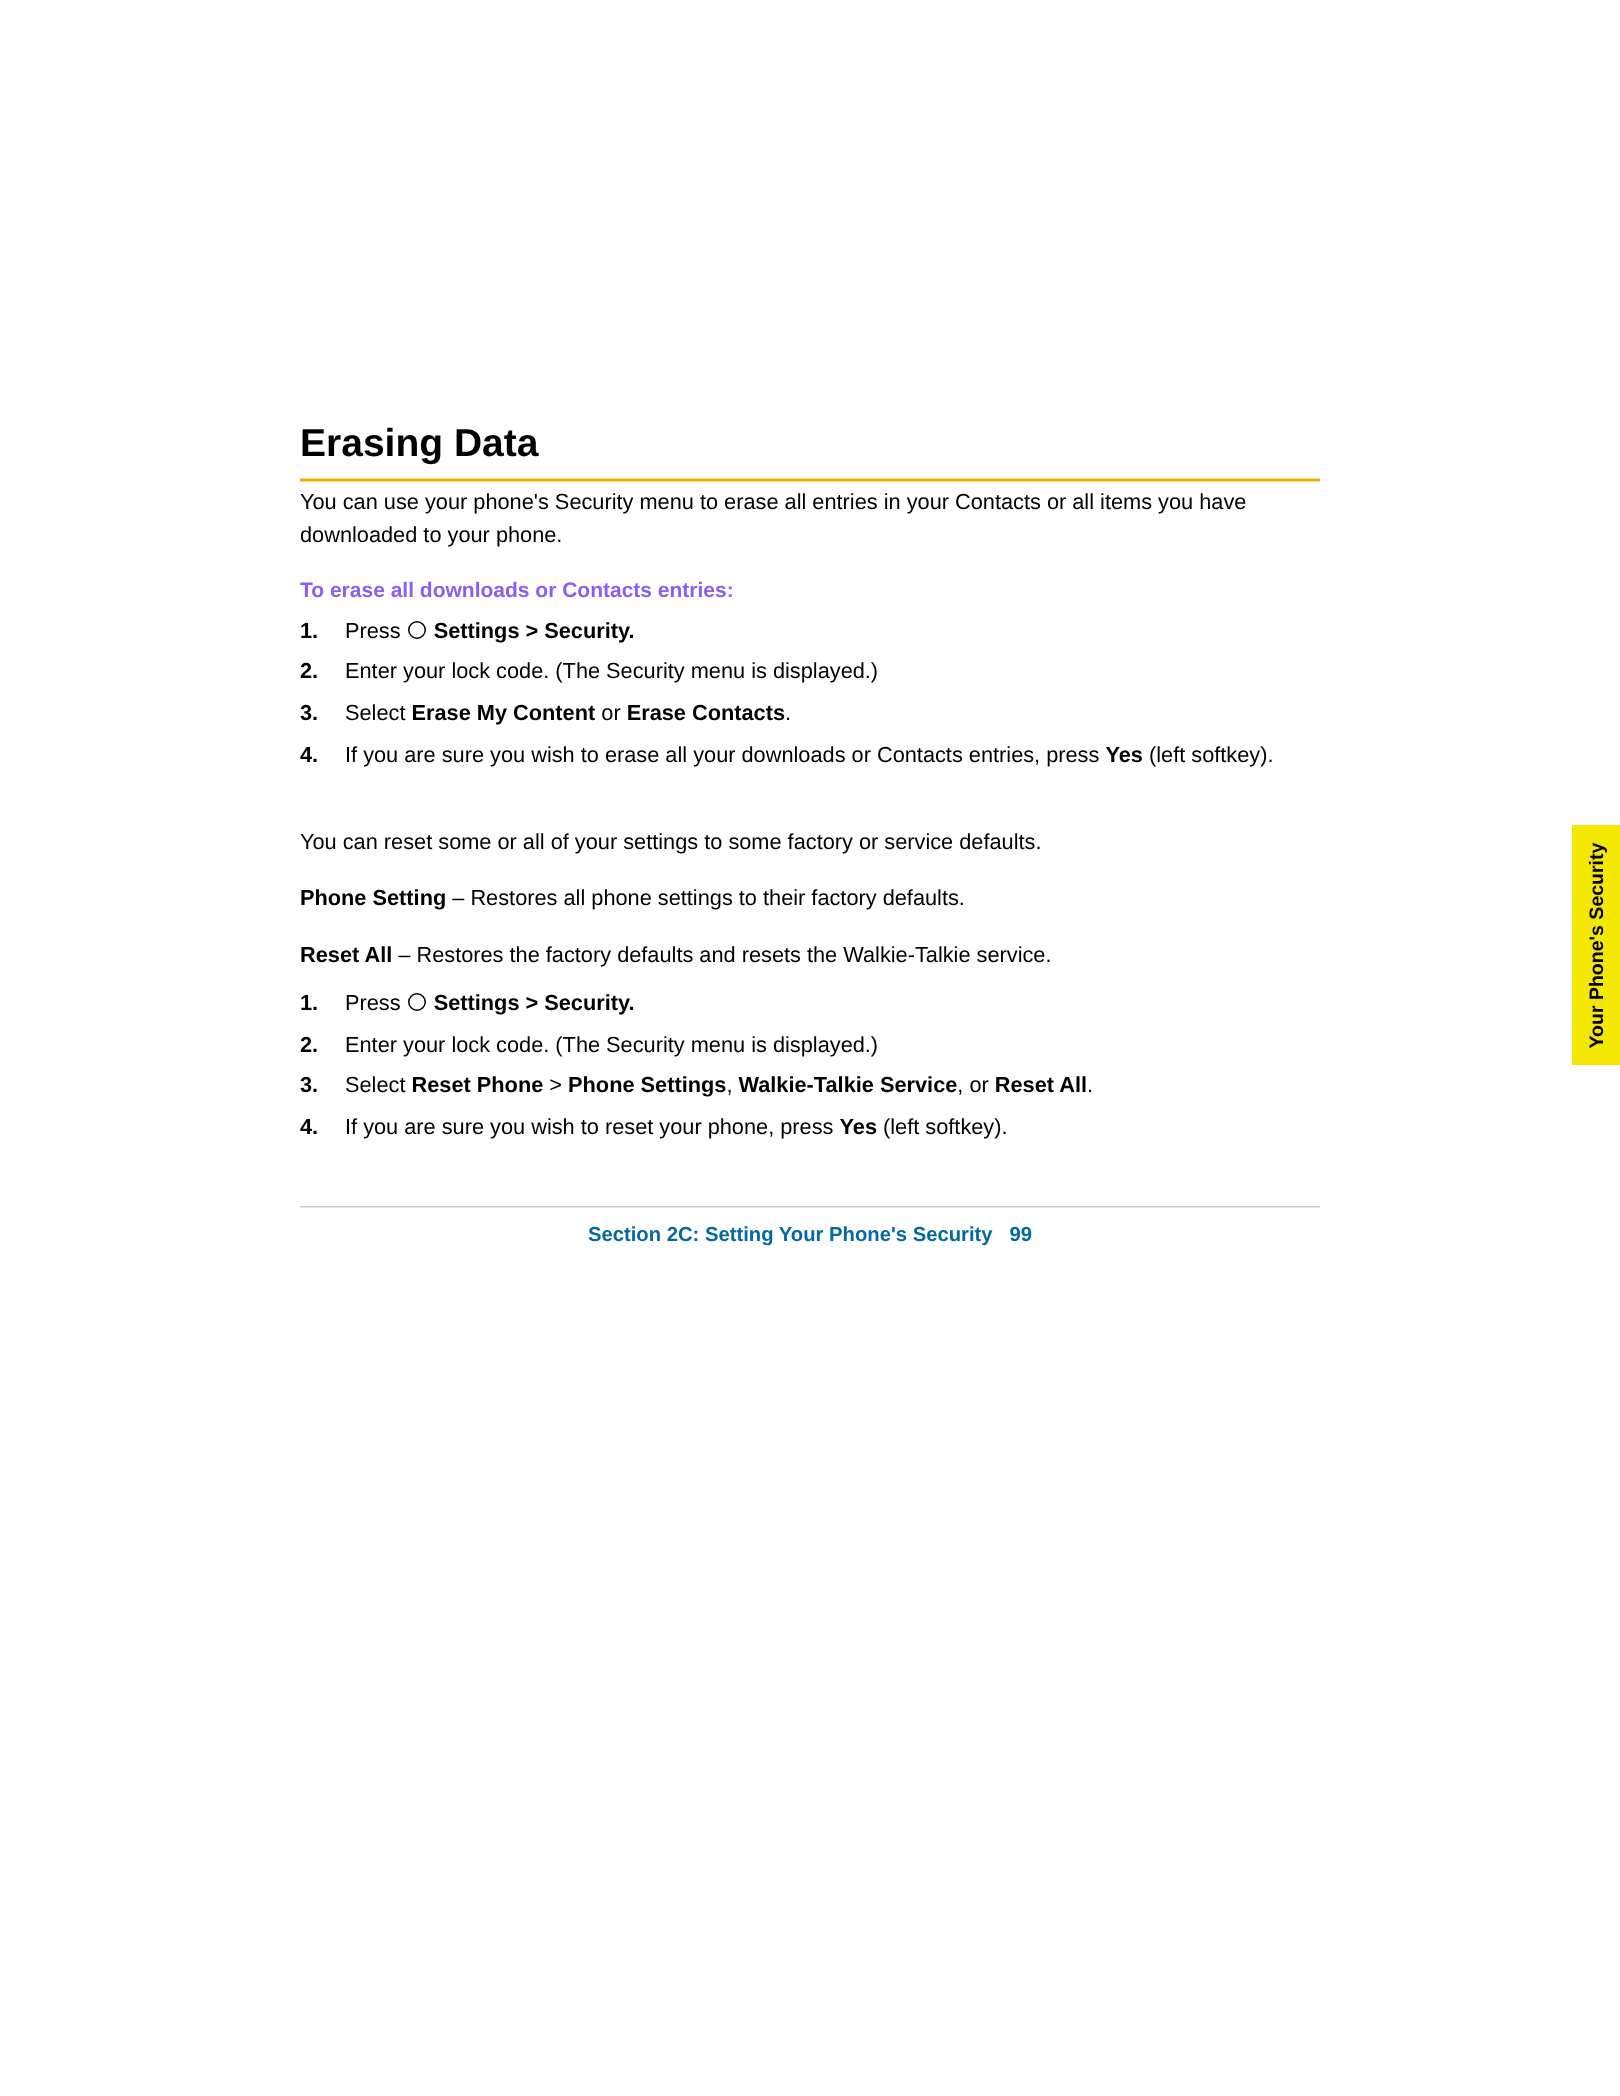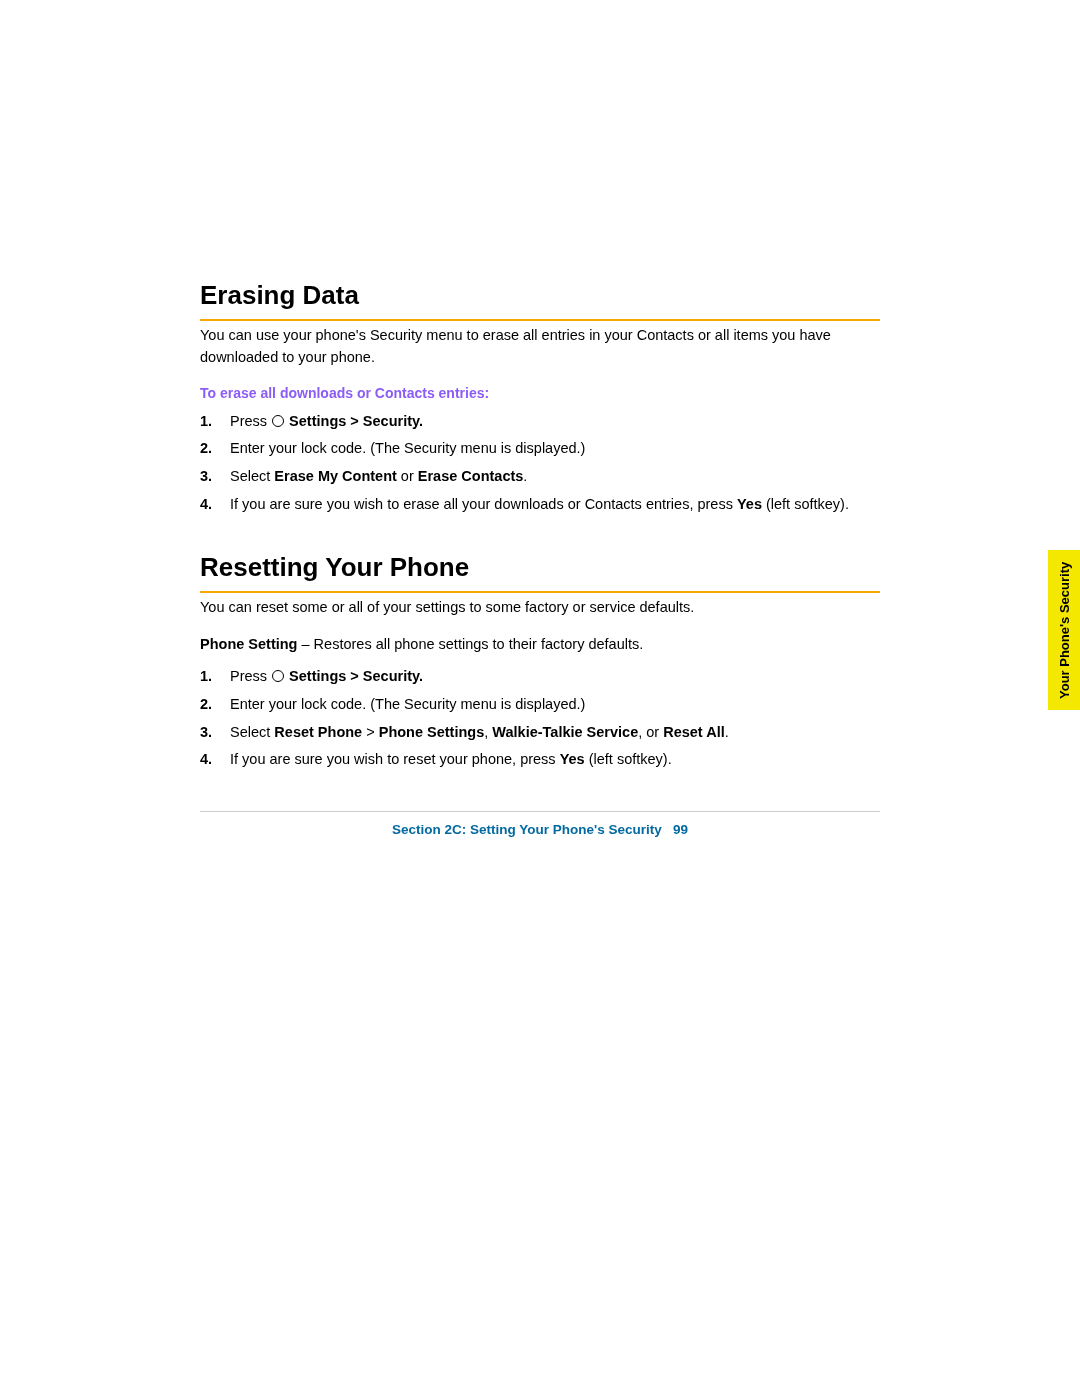--- a/index.html
+++ b/index.html
@@ -181,29 +181,31 @@
           <span>Select <b>Erase My Content</b> or <b>Erase Contacts</b>.</span>
         </li>
         <li>
           <span class="step-num">4.</span>
           <span>If you are sure you wish to erase all your downloads or Contacts entries, press <b>Yes</b> (left softkey).</span>
         </li>
       </ol>
     </div>
 
     <div class="section-resetting">
-      <h2 class="section-title">Resetting Your Phone</h2>
 
       <p class="section-intro">You can reset some or all of your settings to some factory or service defaults.</p>
 
       <div class="definition-block">
         <b>Phone Setting</b><span> – </span><span>Restores all phone settings to their factory defaults.</span>
       </div>
 
 
+      <div class="definition-block">
+        <b>Reset All</b><span> – </span><span>Restores the factory defaults and resets the Walkie-Talkie service.</span>
+      </div>
 
 
       <ol class="steps-list">
         <li>
           <span class="step-num">1.</span>
           <span>Press <span class="circle-icon"></span><b> Settings &gt; Security.</b></span>
         </li>
         <li>
           <span class="step-num">2.</span>
           <span>Enter your lock code. (The Security menu is displayed.)</span>

